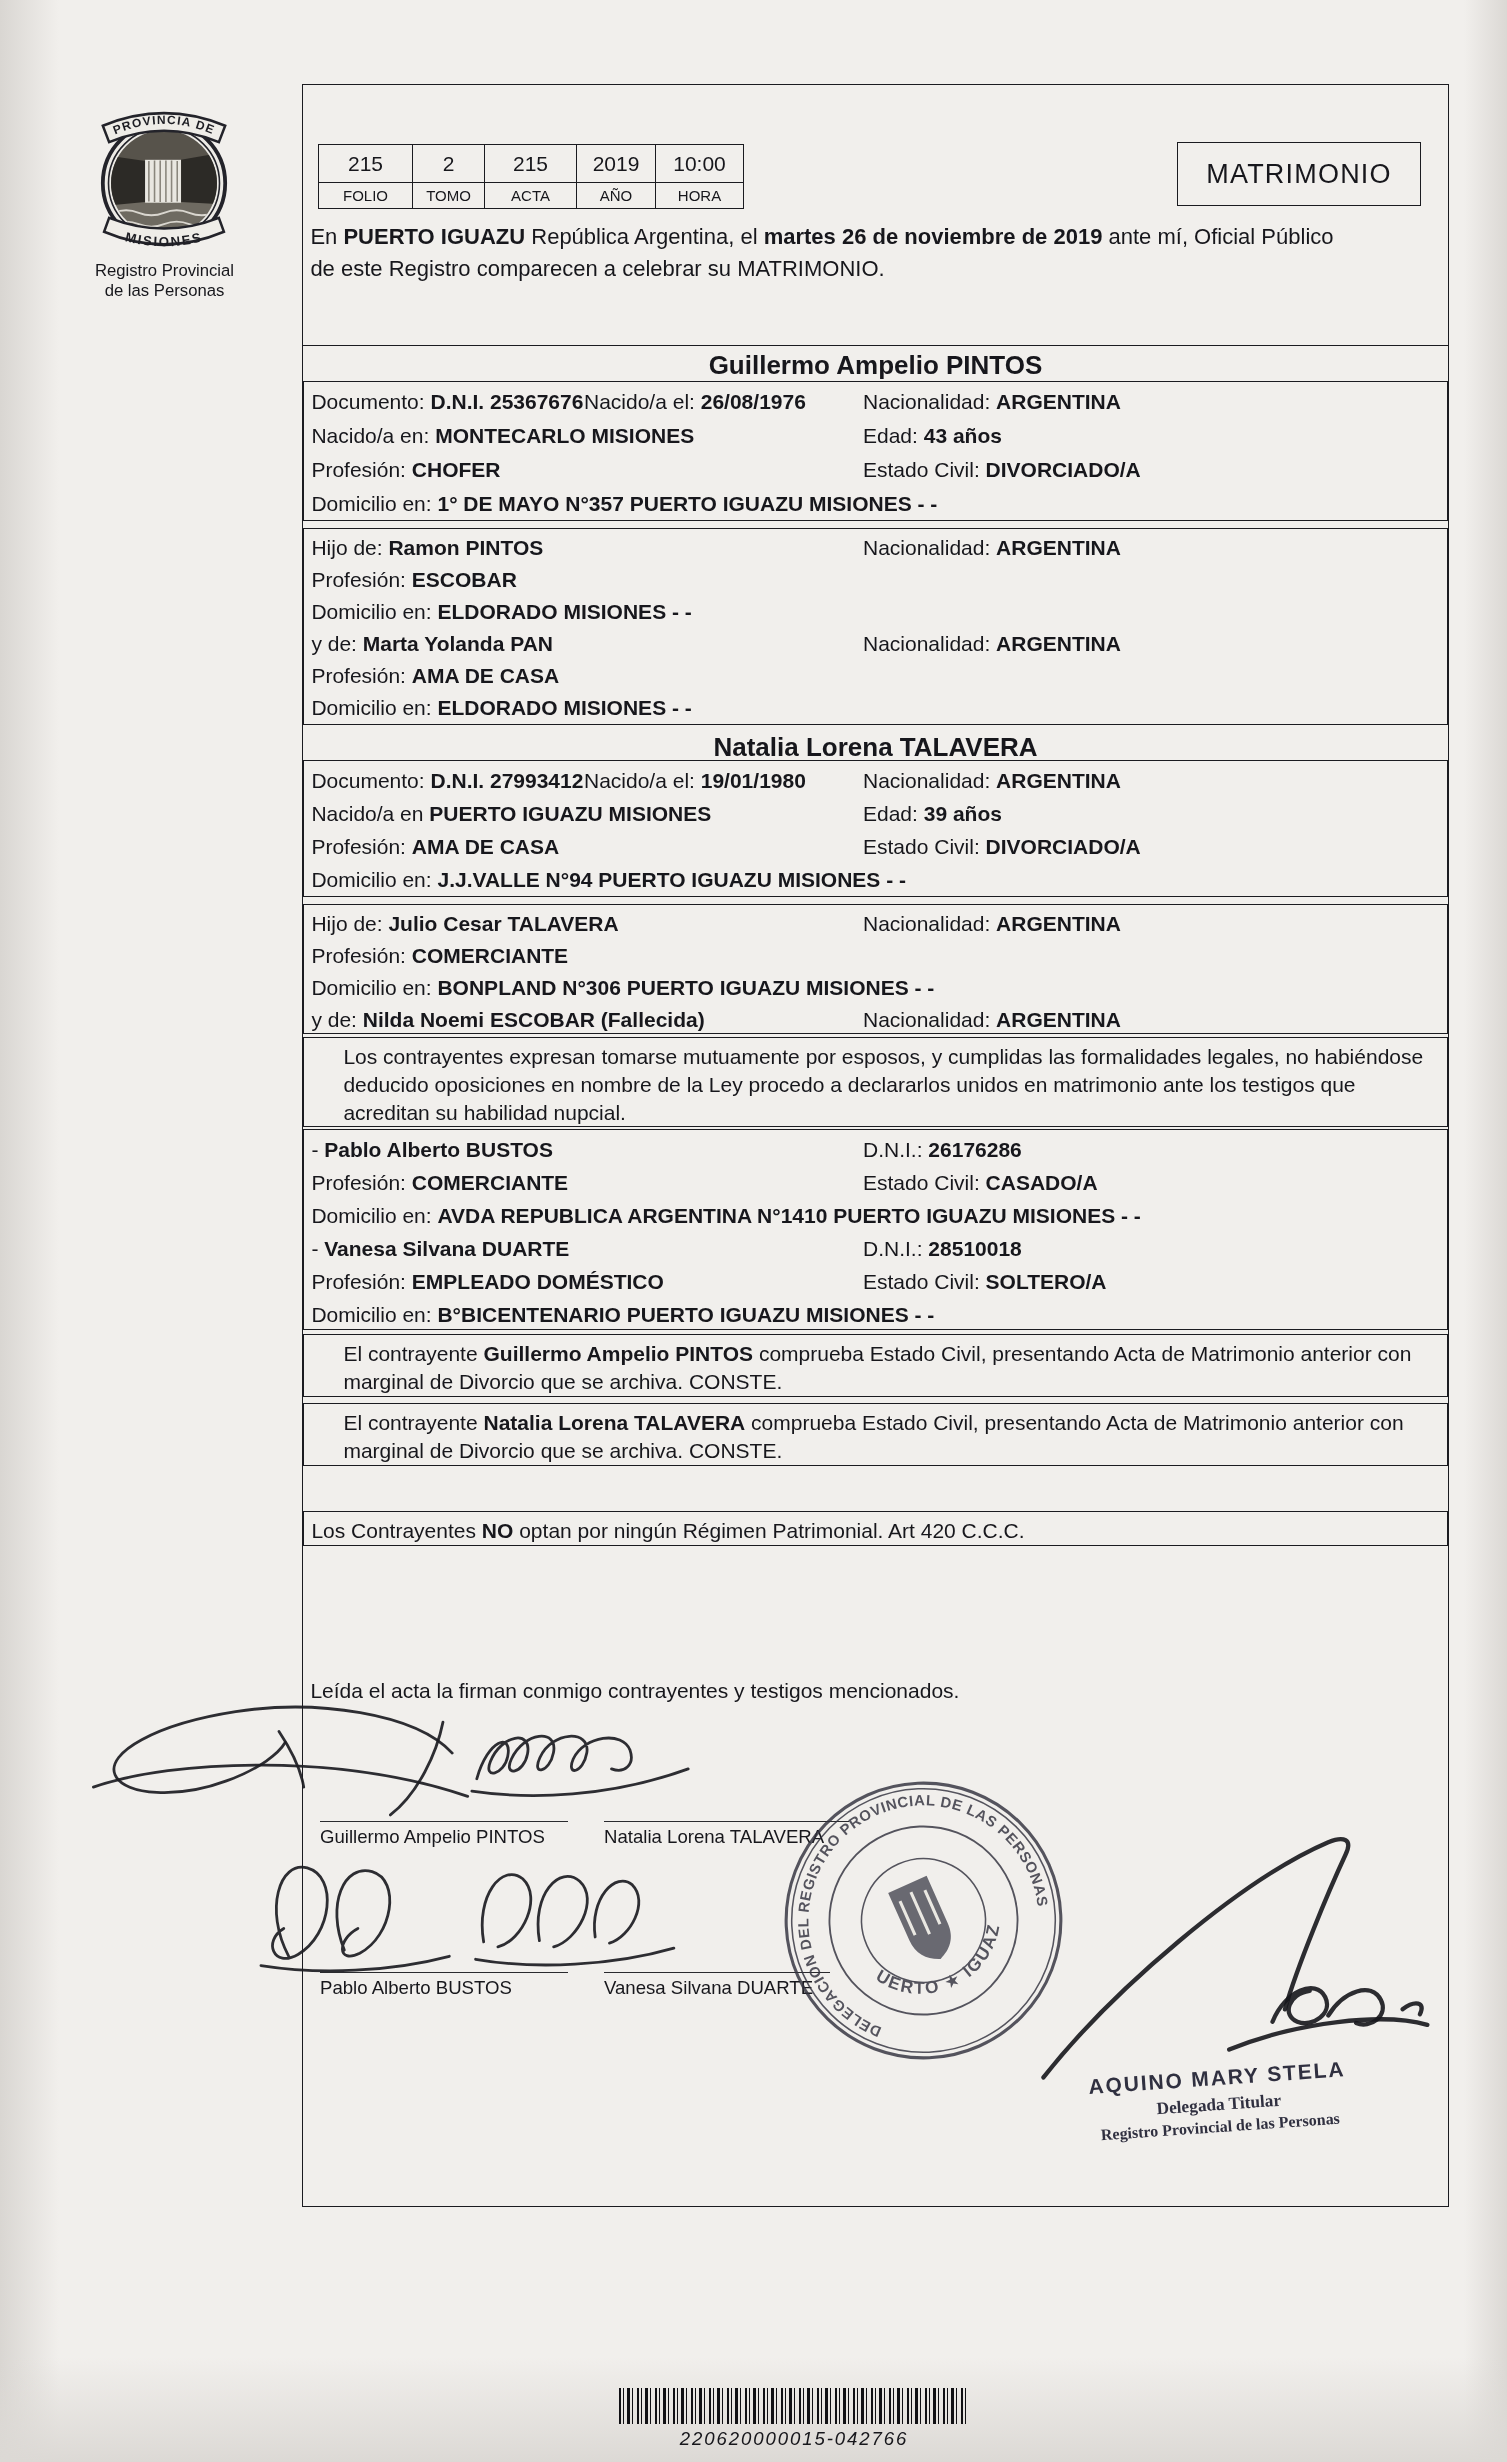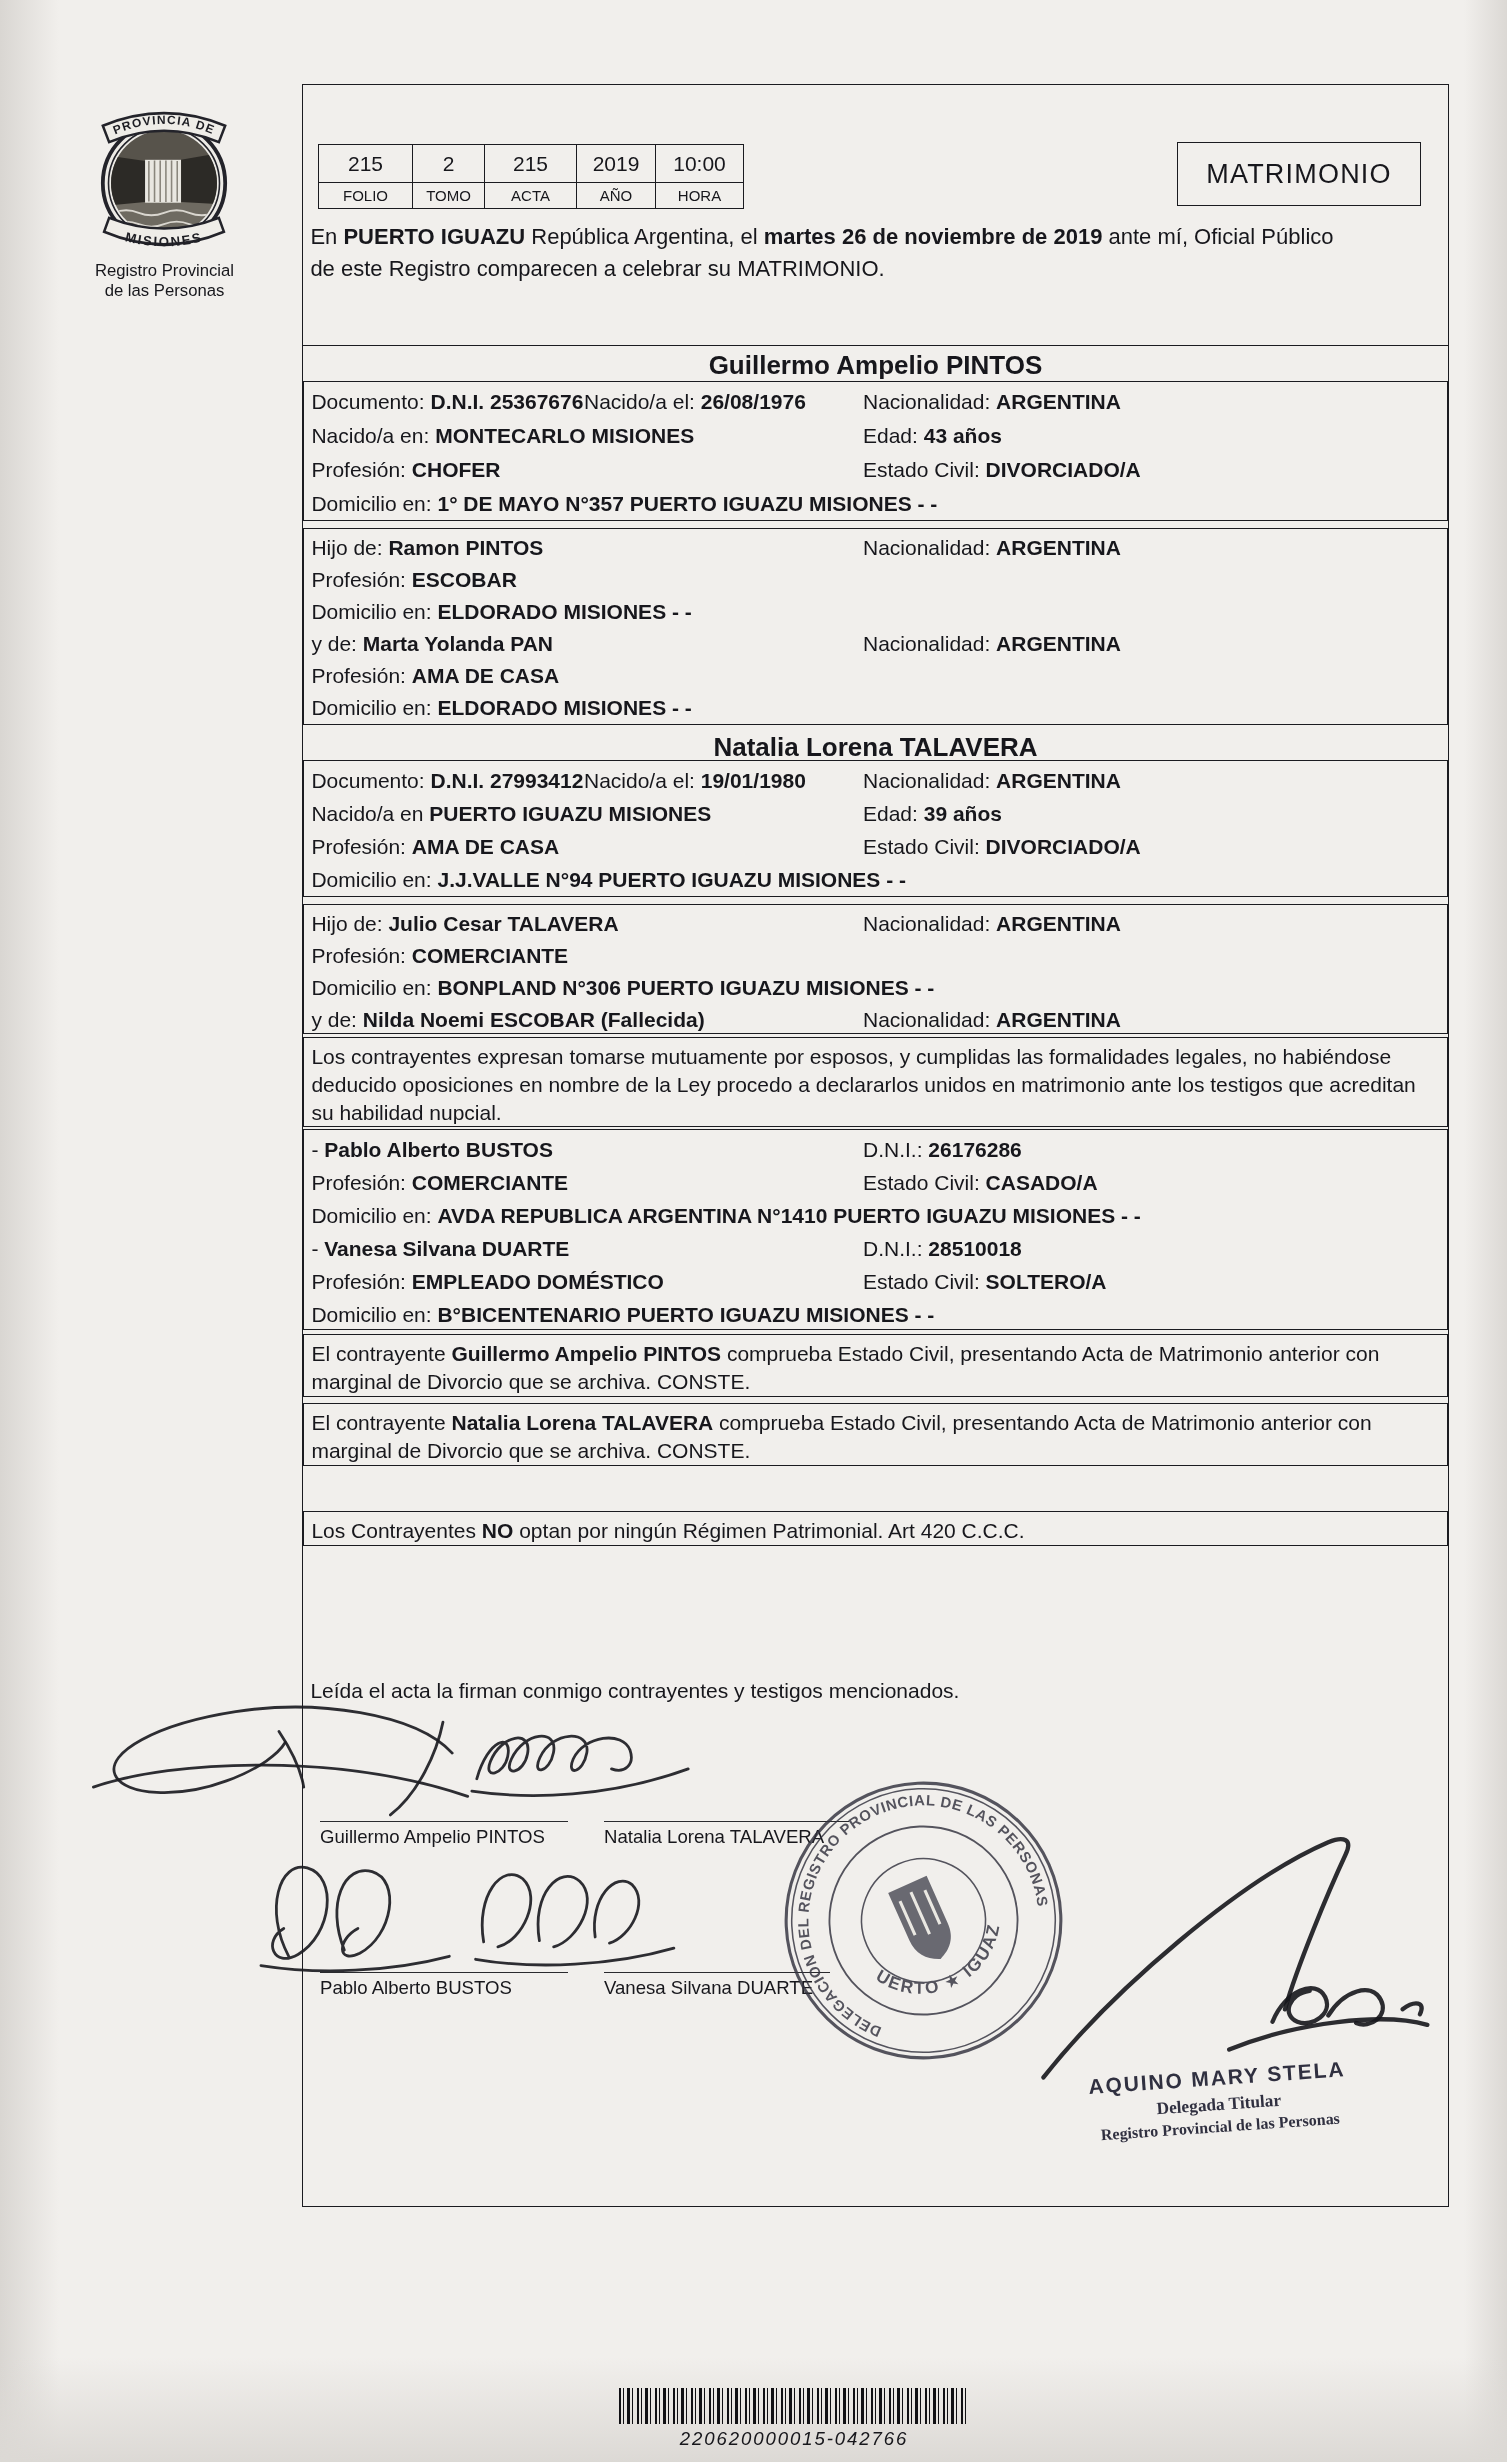--- a/index.html
+++ b/index.html
@@ -48,21 +48,21 @@
   .ln  { position:relative; padding-left:7.4px; white-space:nowrap; font-size:21px; }
   .h55 { height:34px; line-height:34px; }
   .h54 { height:33px; line-height:33px; }
   .h53 { height:33px; line-height:33px; }
   .h52 { height:32px; line-height:32px; }
   .h51 { height:32px; line-height:32px; }
   .h50 { height:31px; line-height:31px; }
   .m { position:absolute; left:280px; top:0; }
   .r { position:absolute; left:559px; top:0; }
 
-  .para { font-size:21px; line-height:28px; padding:2.5px 6.2px 0 7.4px; }
+  .para { font-size:21px; line-height:28px; padding:2.5px 6.2px 0 7.4px;margin-left:32px; }
 
   .closing { position:absolute; left:7.4px; top:1594px; font-size:21px; }
 
   .sig { position:absolute; border-top:1.2px solid #2a2a2e; padding-top:3.7px; font-size:18.6px; }
 
   .sigart { position:absolute; }
   .sigart path { fill:none; stroke:#1c1c22; stroke-width:4.5;
                  stroke-linecap:round; stroke-linejoin:round; opacity:.92; }
   .bigsig path { stroke-width:7; stroke:#16161c; opacity:.9; }
 

